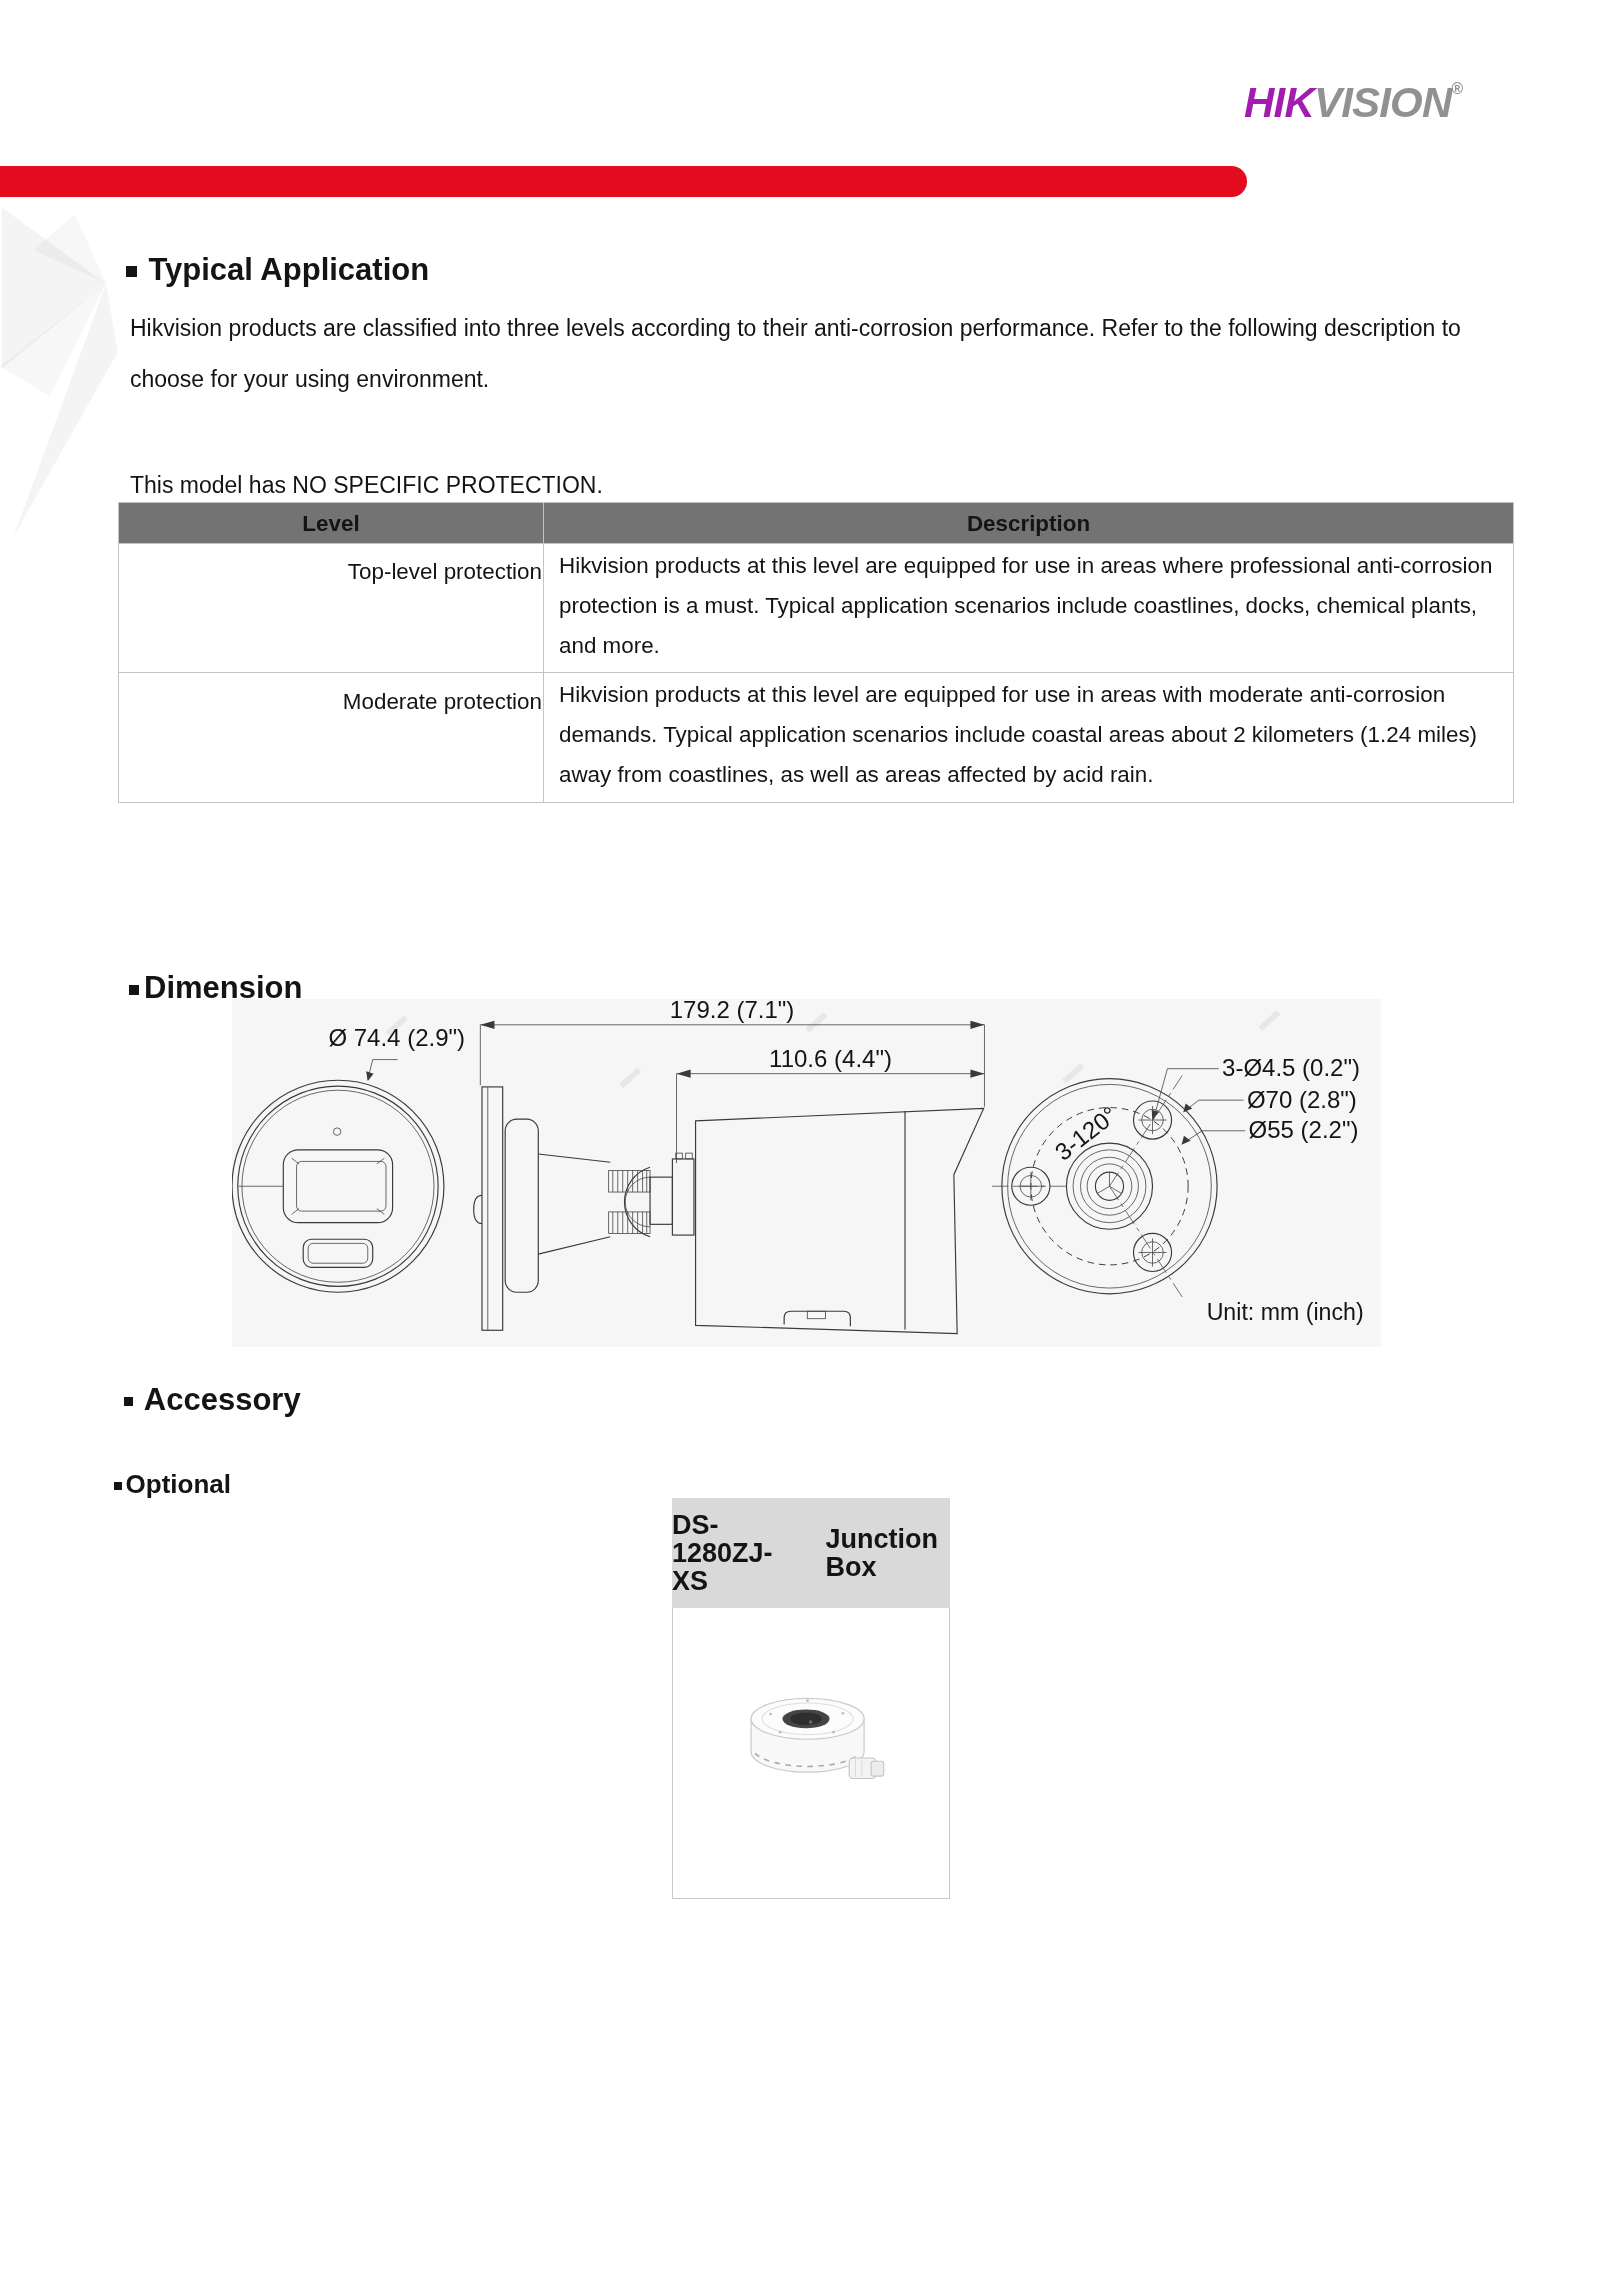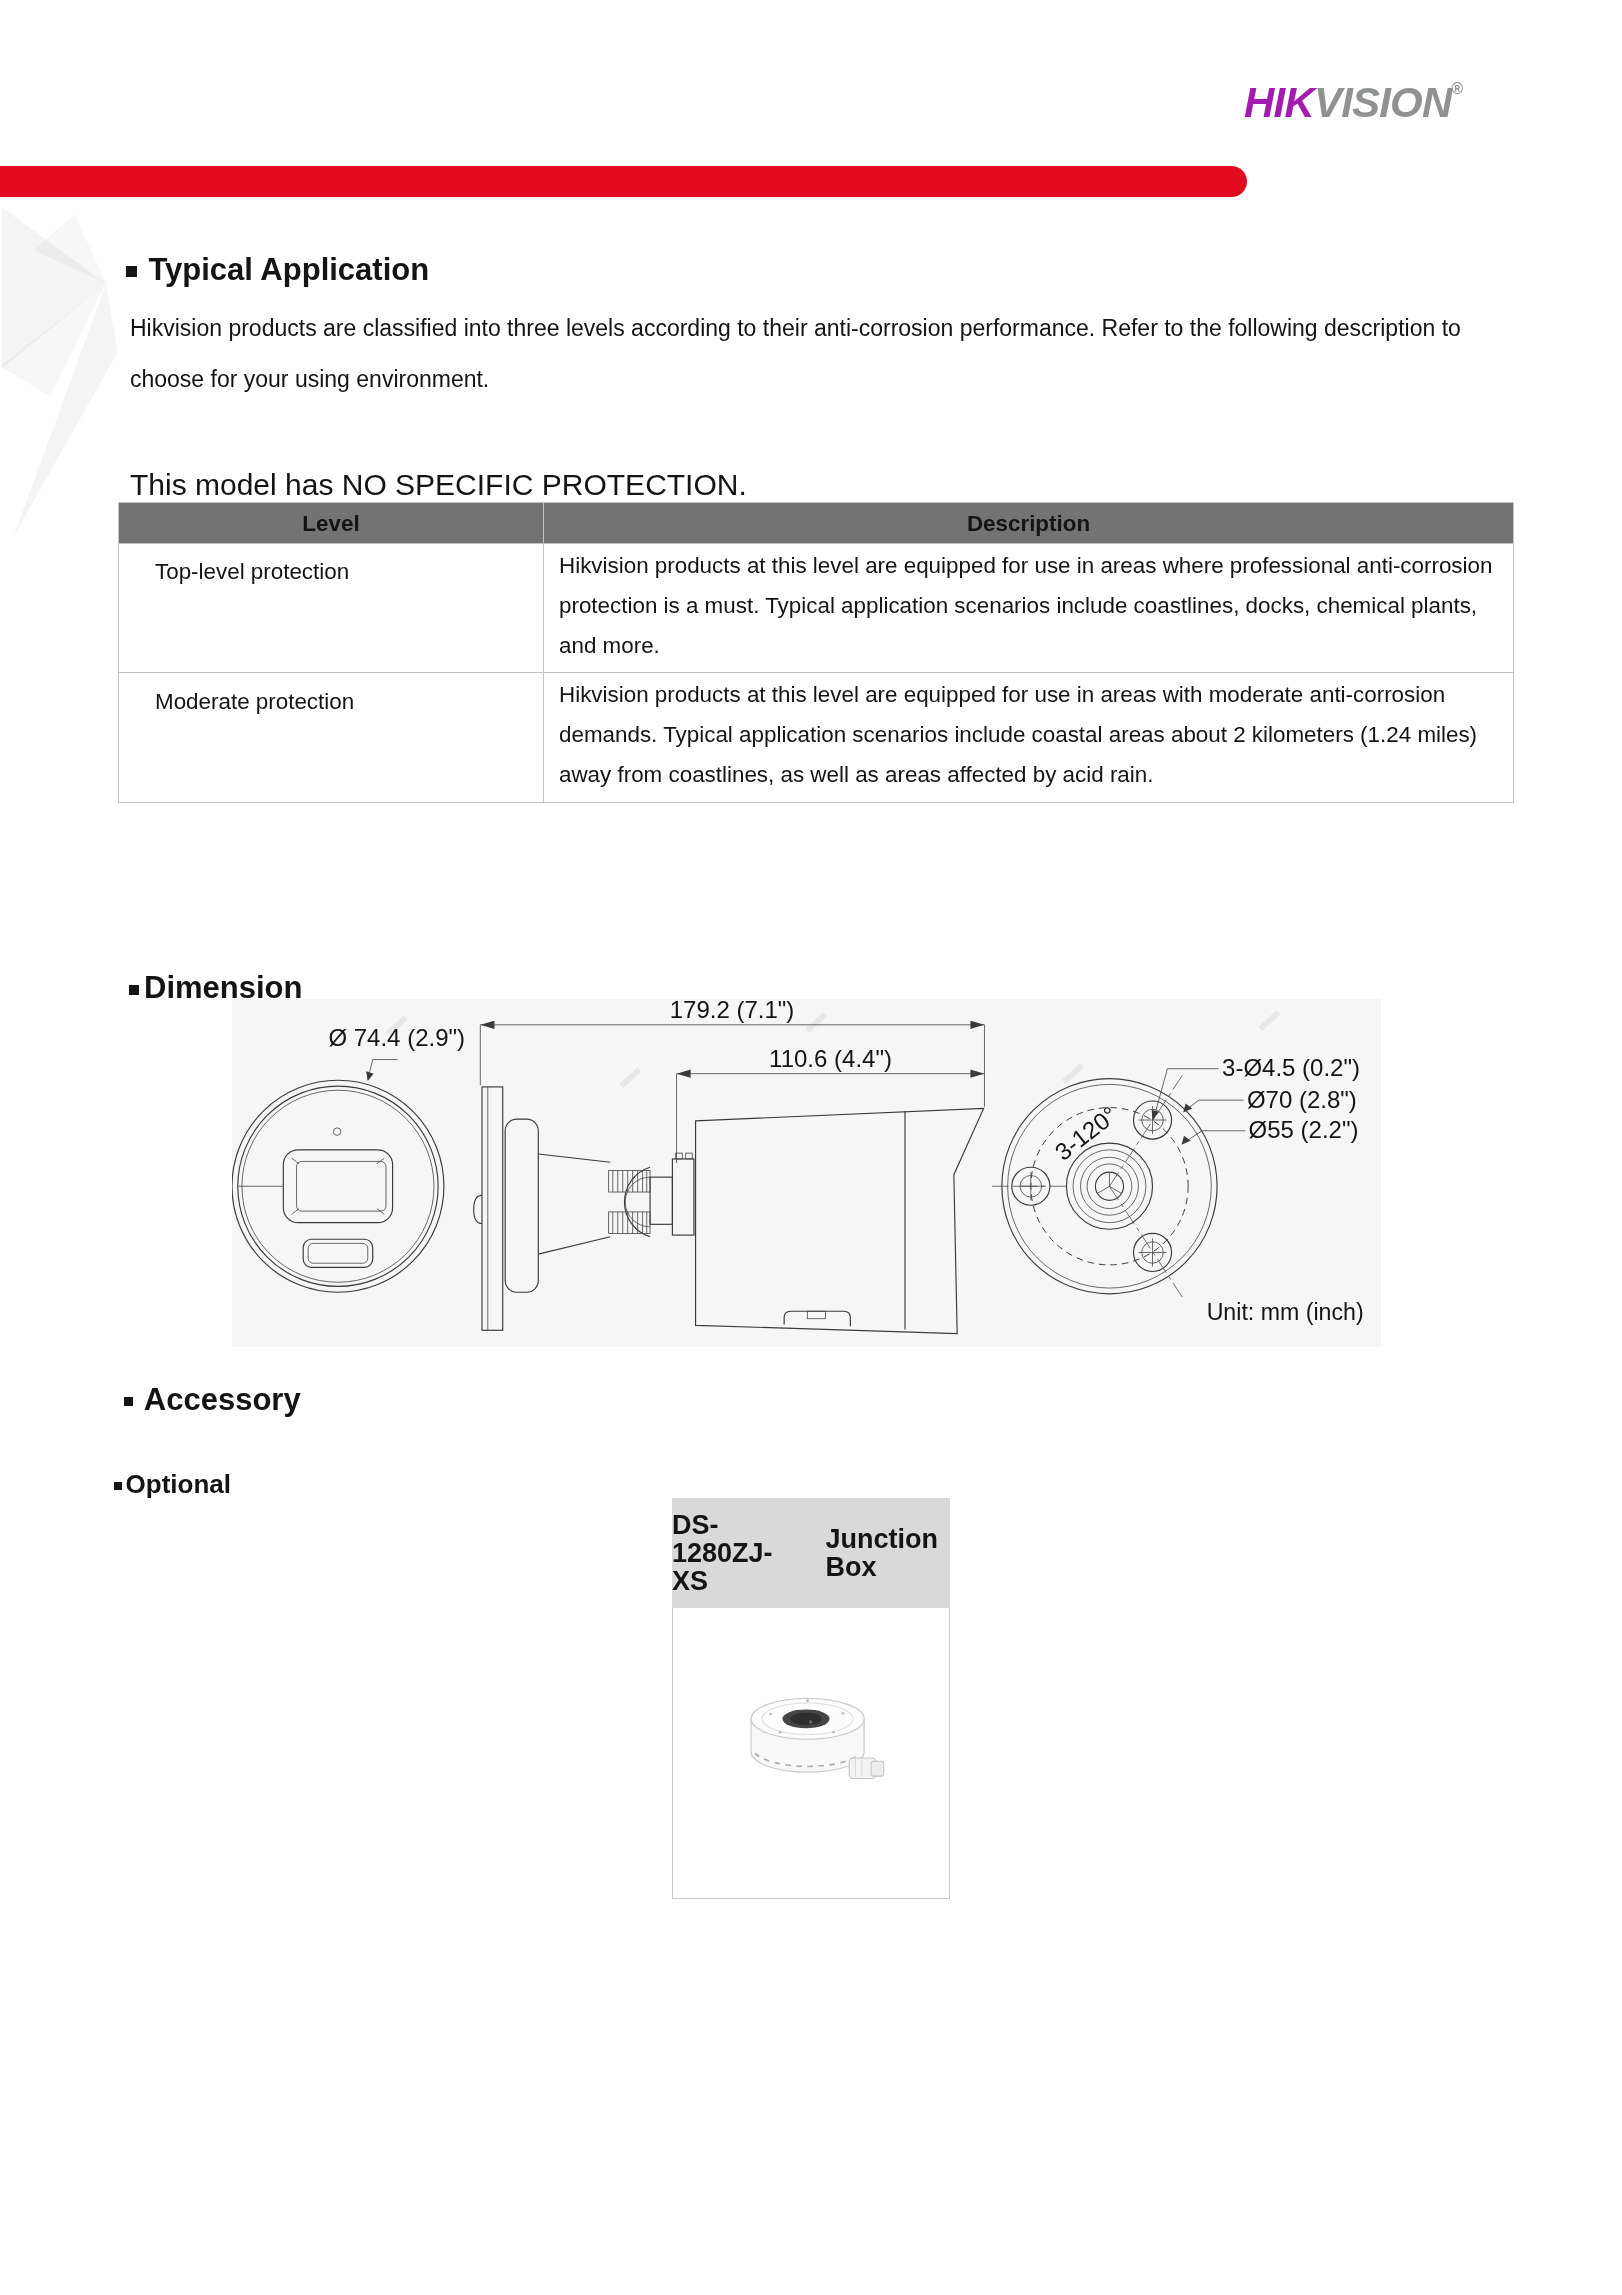--- a/index.html
+++ b/index.html
@@ -30,29 +30,29 @@
   .h2 .sq{width:10px;height:10px;margin-right:5px;margin-top:3.3px;}
   .h2 .txt{font-size:31px;font-weight:bold;}
   .h3{left:124px;top:1382px;}
   .h3 .sq{width:9px;height:9px;margin-right:10.8px;margin-top:3.3px;}
   .h3 .txt{font-size:31px;font-weight:bold;}
   .h4{left:114px;top:1469px;}
   .h4 .sq{width:7.5px;height:7.5px;margin-right:4.1px;margin-top:2.5px;}
   .h4 .txt{font-size:26px;font-weight:bold;}
 
   .para{left:130px;top:303px;width:1349px;font-size:23px;line-height:51px;}
-  .note{left:130px;top:470px;width:1349px;font-size:30px;line-height:30px;}
+  .note{left:130px;top:470px;width:1349px;font-size:23px;line-height:30px;}
 
   
   table.prot{left:118px;top:502px;width:1396px;border-collapse:collapse;table-layout:fixed;
              position:absolute;border:1.7px solid #9c9c9c;}
   table.prot th,table.prot td{border:0.8px solid #c3c3c3;font-size:22.4px;vertical-align:top;}
   table.prot th{background:#737373;font-weight:bold;height:38px;text-align:center;
                 vertical-align:middle;line-height:25px;}
-  table.prot td.lvl{text-align:left;padding-top:8.3px;line-height:40px;padding-left:36px;}
+  table.prot td.lvl{text-align:right;padding-top:8.3px;line-height:40px;padding-left:36px;}
   table.prot td.desc{padding:1.7px 18px 6.6px 15px;line-height:40px;text-align:left;}
   .col-level{width:425px;}
 
   
   .panel{left:232px;top:999px;width:1149px;height:348px;background:#f6f6f6;}
   .panel svg{display:block;}
   .dline{stroke:#3a3a3a;stroke-width:1.4;fill:none;}
   .dthin{stroke:#4a4a4a;stroke-width:1;fill:none;}
   .ddash{stroke:#3a3a3a;stroke-width:1.2;fill:none;stroke-dasharray:8 6;}
   .dcl{stroke:#555;stroke-width:1;fill:none;stroke-dasharray:20 5 5 5;}

